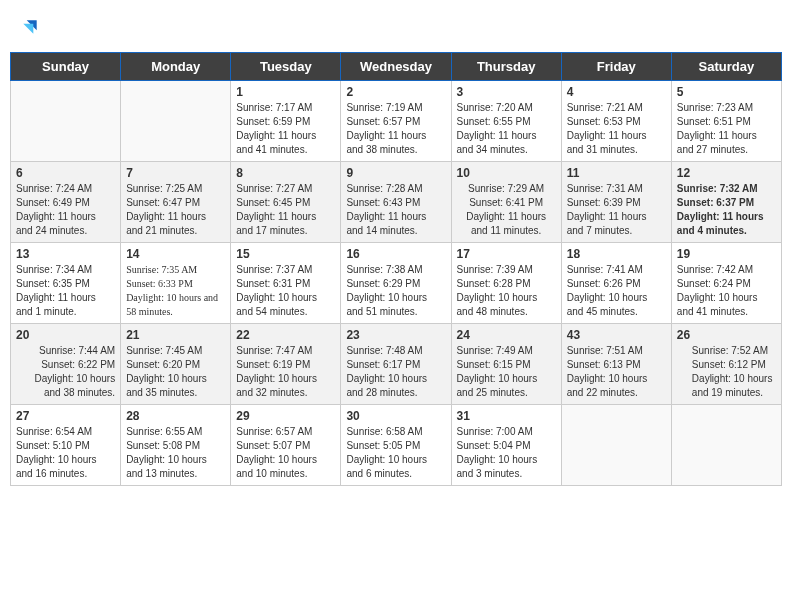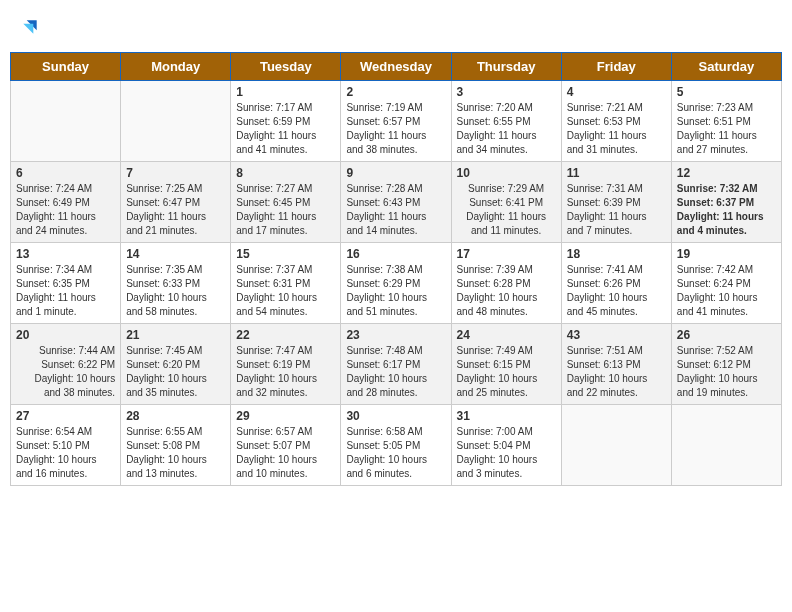--- a/index.html
+++ b/index.html
@@ -47,21 +47,21 @@
     .subtitle {
       font-size: 16px;
       color: #555;
     }
     .calendar {
       width: 100%;
       border-collapse: collapse;
       border: 1px solid #ccc;
     }
     .calendar th {
-      background-color: #a16207;
+      background-color: #404040;
       color: #fff;
       padding: 6px 4px;
       font-size: 13px;
       font-weight: bold;
       border: 1px solid #1565c0;
     }
     .calendar td {
       vertical-align: top;
       border: 1px solid #ccc;
       padding: 4px 5px;
@@ -202,21 +202,21 @@
       </tr>
       <tr>
         <td>
           <span class="day-number">13</span>
           <div class="day-info" style="white-space: pre-line;">Sunrise: 7:34 AM
 Sunset: 6:35 PM
 Daylight: 11 hours and 1 minute.</div>
         </td>
         <td>
           <span class="day-number">14</span>
-          <div class="day-info" style="white-space: pre-line;">Sunrise: 7:35 AM
+          <div class="day-info" style="white-space: pre-line; font-family: Liberation Serif, serif;">Sunrise: 7:35 AM
 Sunset: 6:33 PM
 Daylight: 10 hours and 58 minutes.</div>
         </td>
         <td>
           <span class="day-number">15</span>
           <div class="day-info" style="white-space: pre-line;">Sunrise: 7:37 AM
 Sunset: 6:31 PM
 Daylight: 10 hours and 54 minutes.</div>
         </td>
         <td>
@@ -276,21 +276,21 @@
 Daylight: 10 hours and 25 minutes.</div>
         </td>
         <td>
           <span class="day-number">43</span>
           <div class="day-info" style="white-space: pre-line;">Sunrise: 7:51 AM
 Sunset: 6:13 PM
 Daylight: 10 hours and 22 minutes.</div>
         </td>
         <td>
           <span class="day-number">26</span>
-          <div class="day-info" style="white-space: pre-line;">Sunrise: 7:52 AM
+          <div class="day-info" style="white-space: pre-line; margin-left: 15px;">Sunrise: 7:52 AM
 Sunset: 6:12 PM
 Daylight: 10 hours and 19 minutes.</div>
         </td>
       </tr>
       <tr>
         <td>
           <span class="day-number">27</span>
           <div class="day-info" style="white-space: pre-line;">Sunrise: 6:54 AM
 Sunset: 5:10 PM
 Daylight: 10 hours and 16 minutes.</div>

